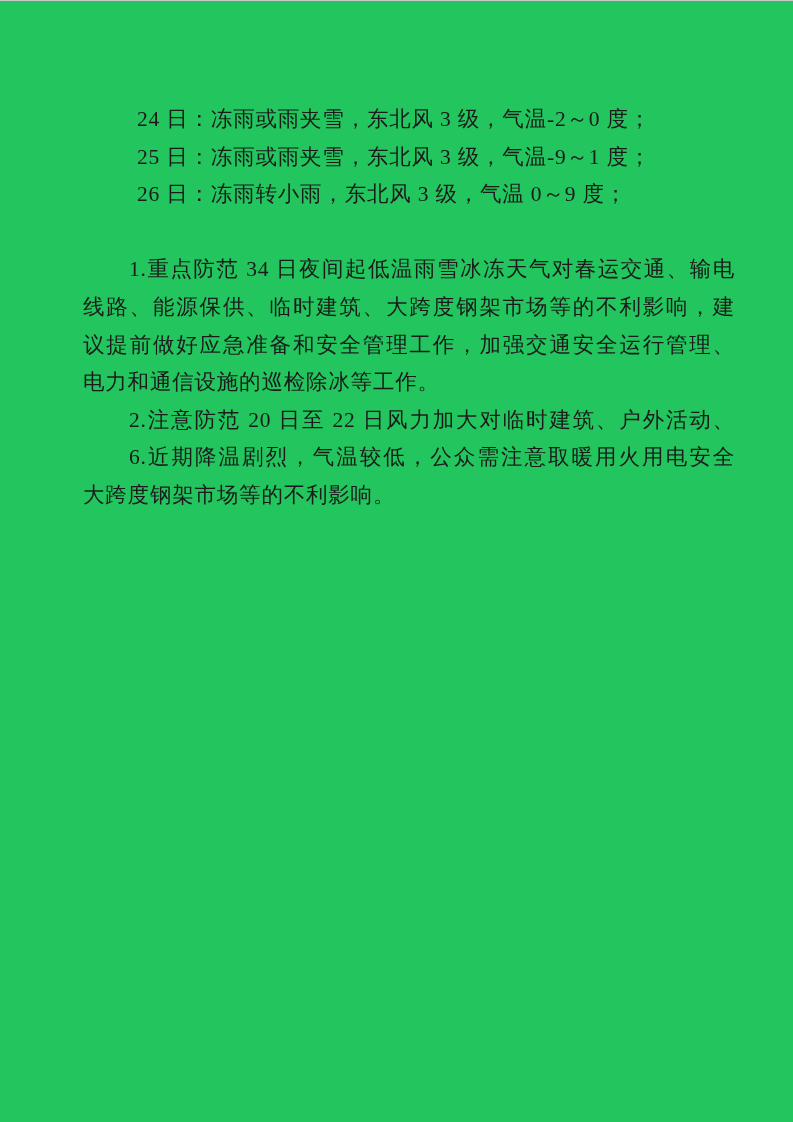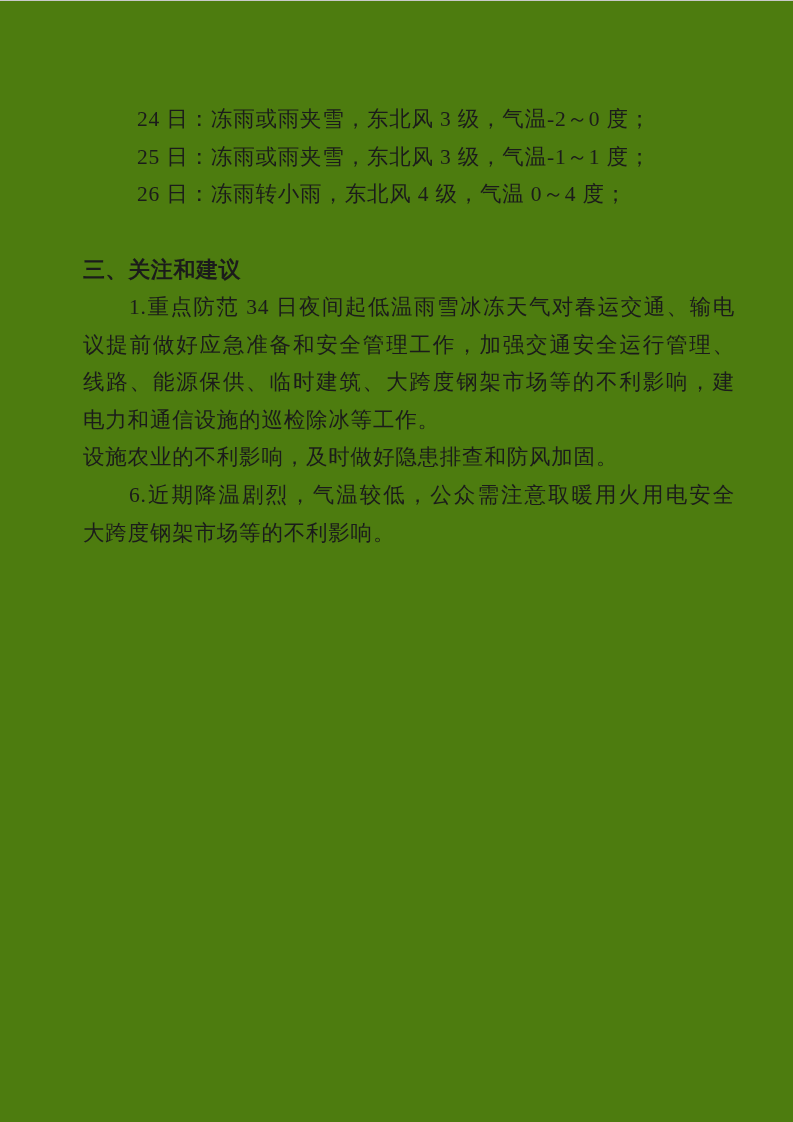--- a/index.html
+++ b/index.html
@@ -4,21 +4,21 @@
 <style>
   html, body {
     margin: 0;
     padding: 0;
     background: #ffffff;
   }
   .page {
     position: relative;
     width: 793px;
     height: 1122px;
-    background: #4d7c0f;
+    background: #22c55e;
     border-top: 1px solid #c9c9c9;
     box-sizing: border-box;
     overflow: hidden;
     font-family: "Liberation Serif", "DejaVu Serif", serif;
     color: #1b1b1b;
   }
   .content {
     position: absolute;
     left: 83px;
     top: 100px;
@@ -55,31 +55,30 @@
     text-align-last: left;
   }
 </style>
 </head>
 <body>
 
 <div class="page">
   <div class="content">
 
     <div class="row date-line">24 日：冻雨或雨夹雪，东北风 3 级，气温-2～0 度；</div>
-    <div class="row date-line">25 日：冻雨或雨夹雪，东北风 3 级，气温-1～1 度；</div>
-    <div class="row date-line">26 日：冻雨转小雨，东北风 4 级，气温 0～4 度；</div>
+    <div class="row date-line">25 日：冻雨或雨夹雪，东北风 3 级，气温-9～1 度；</div>
+    <div class="row date-line">26 日：冻雨转小雨，东北风 3 级，气温 0～9 度；</div>
 
     <div class="spacer"></div>
 
-    <div class="row heading-row">三、关注和建议</div>
 
     <div class="row para-first justify">1.重点防范 34 日夜间起低温雨雪冰冻天气对春运交通、输电</div>
+    <div class="row justify">线路、能源保供、临时建筑、大跨度钢架市场等的不利影响，建</div>
     <div class="row justify">议提前做好应急准备和安全管理工作，加强交通安全运行管理、</div>
-    <div class="row justify">线路、能源保供、临时建筑、大跨度钢架市场等的不利影响，建</div>
     <div class="row left">电力和通信设施的巡检除冰等工作。</div>
 
-    <div class="row left">设施农业的不利影响，及时做好隐患排查和防风加固。</div>
+    <div class="row para-first justify">2.注意防范 20 日至 22 日风力加大对临时建筑、户外活动、</div>
 
     <div class="row para-first justify">6.近期降温剧烈，气温较低，公众需注意取暖用火用电安全</div>
     <div class="row left">大跨度钢架市场等的不利影响。</div>
 
   </div>
 </div>
 
 </body></html>

